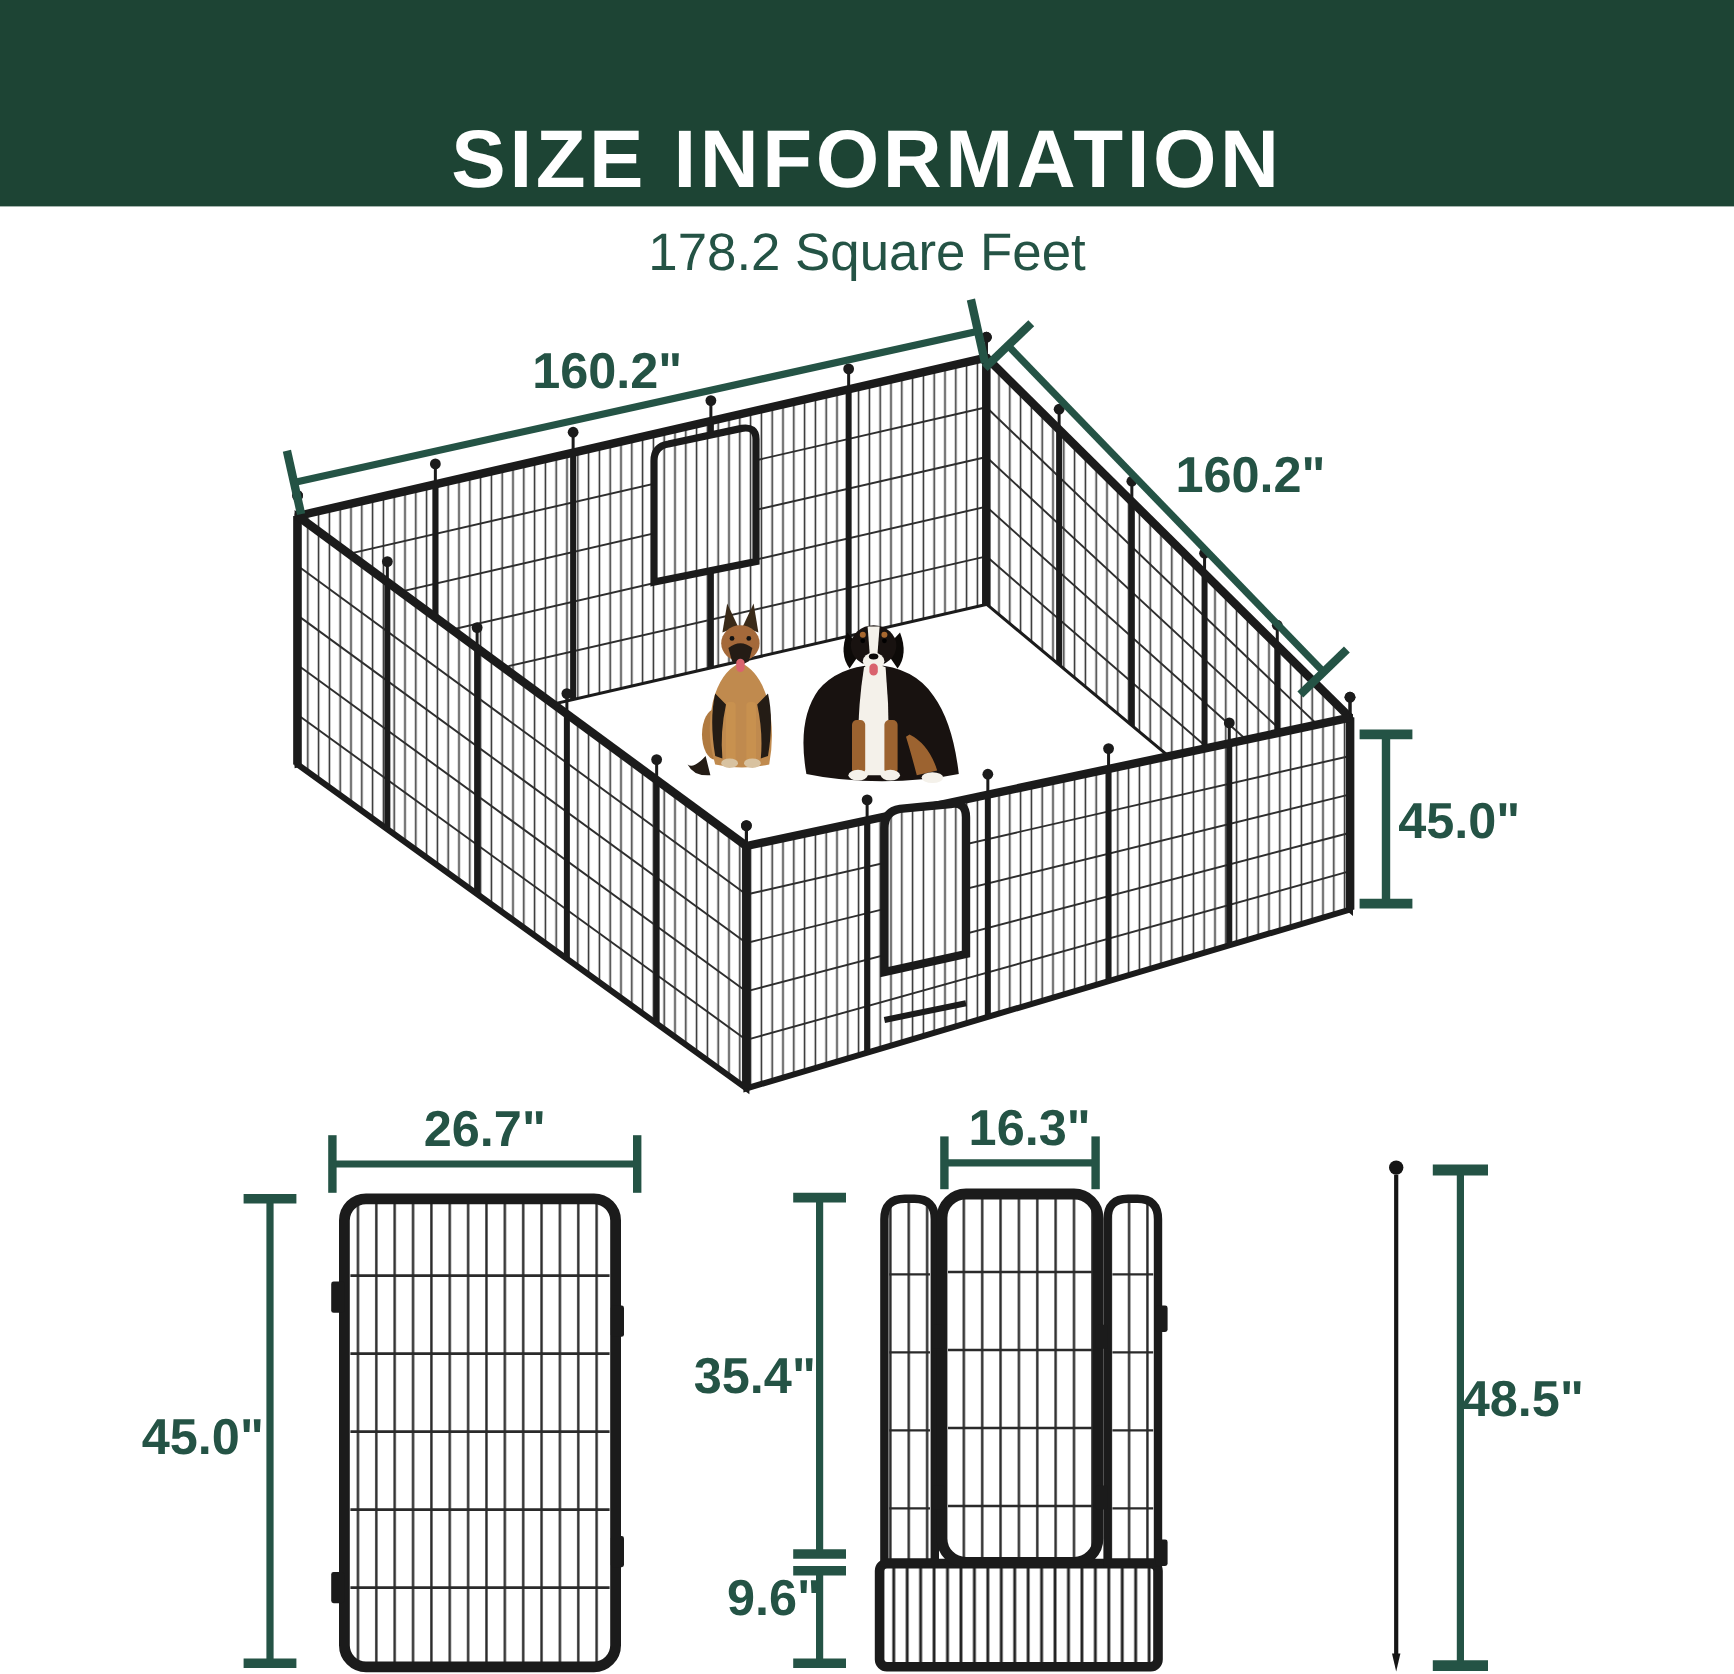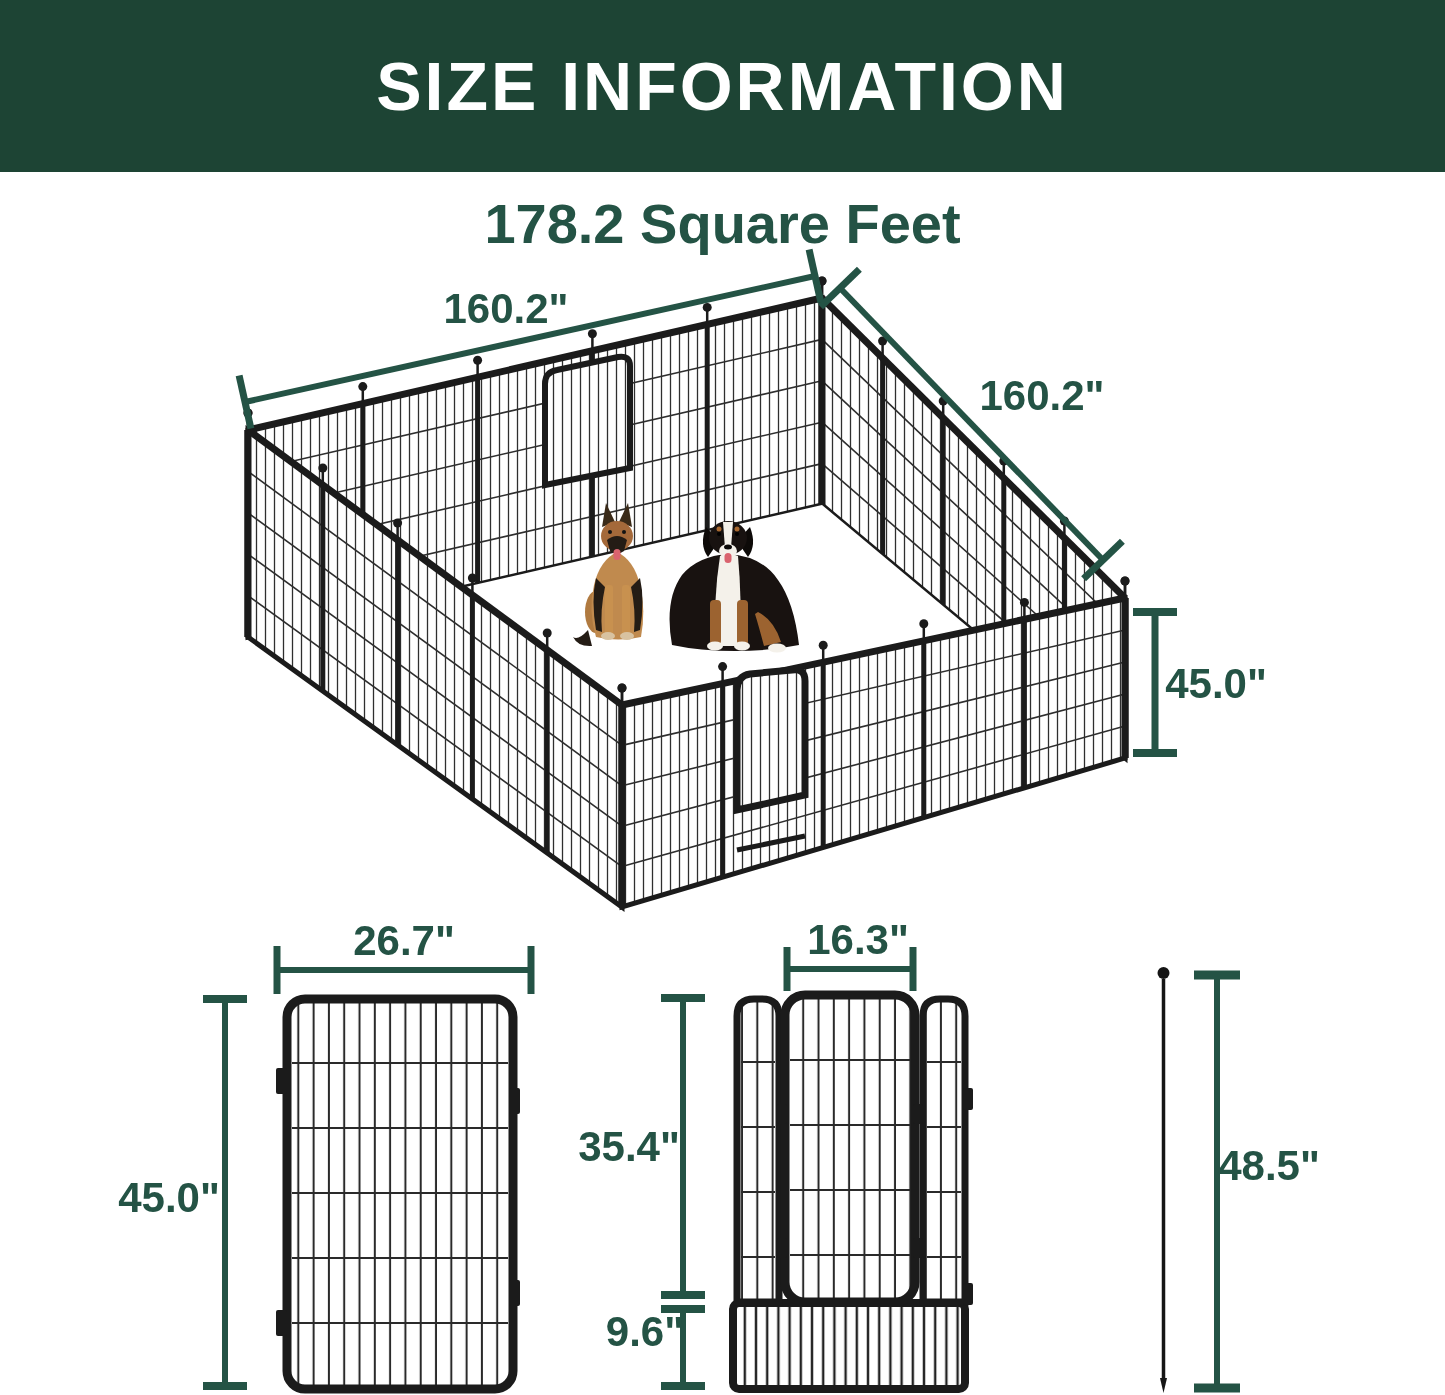--- a/index.html
+++ b/index.html
@@ -11,30 +11,30 @@
   .canvas{
     position:relative;
     width:1445px;height:1395px;
     background:#ffffff;
     font-family:"Liberation Sans", sans-serif;
     overflow:hidden;
   }
   .header{
     position:absolute;left:0;top:0;width:100%;height:172px;
     background:var(--header-bg);
-    display:flex;align-items:center;justify-content:center;
+    display:flex;align-items:flex-end;justify-content:center;
   }
   .header .title{
     color:#ffffff;
     font-size:68px;font-weight:bold;letter-spacing:3px;
   }
   .subtitle{
-    position:absolute;left:50%;top:223px;transform:translate(-50%,-50%);
+    position:absolute;left:50%;top:211px;transform:translate(-50%,-50%);
     color:var(--accent);
-    font-size:56px;font-weight:bold;
+    font-size:44px;font-weight:normal;
     white-space:nowrap;
   }
   .scene{
     position:absolute;left:0;top:0;width:1445px;height:1395px;
   }
   .dim-label{
     position:absolute;transform:translate(-50%,-50%);
     color:var(--accent);
     font-size:42px;font-weight:bold;
     white-space:nowrap;

